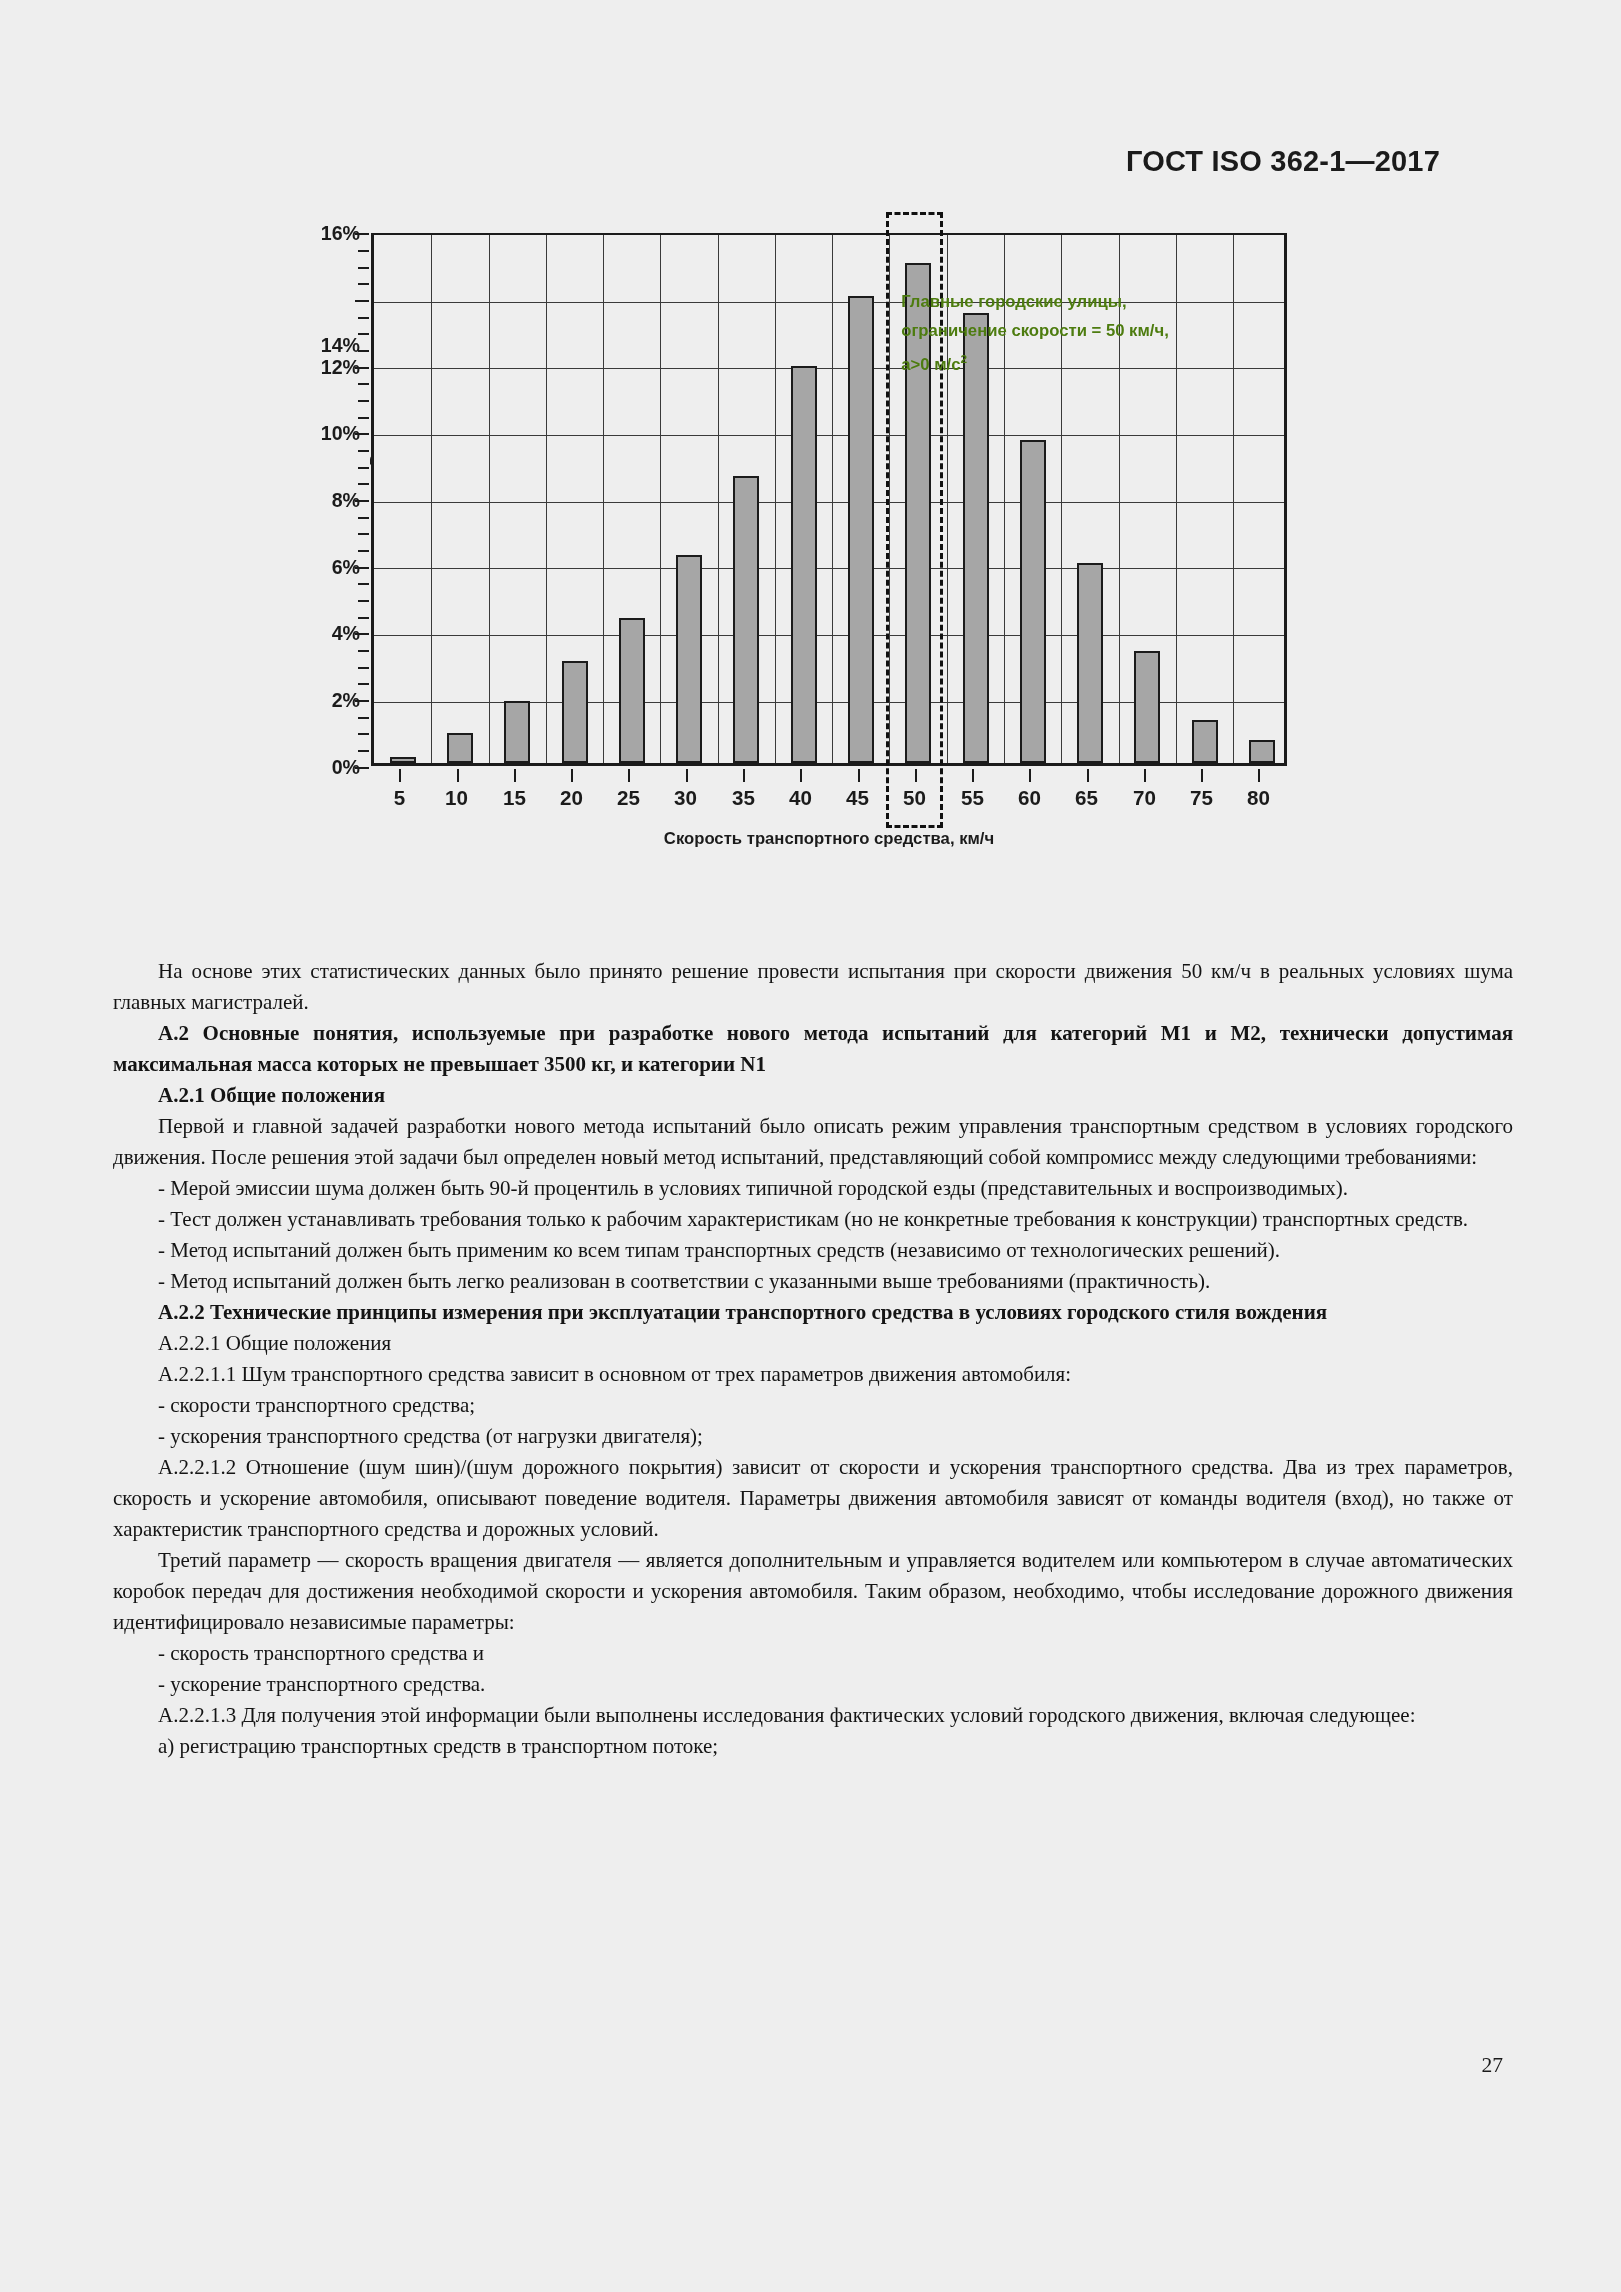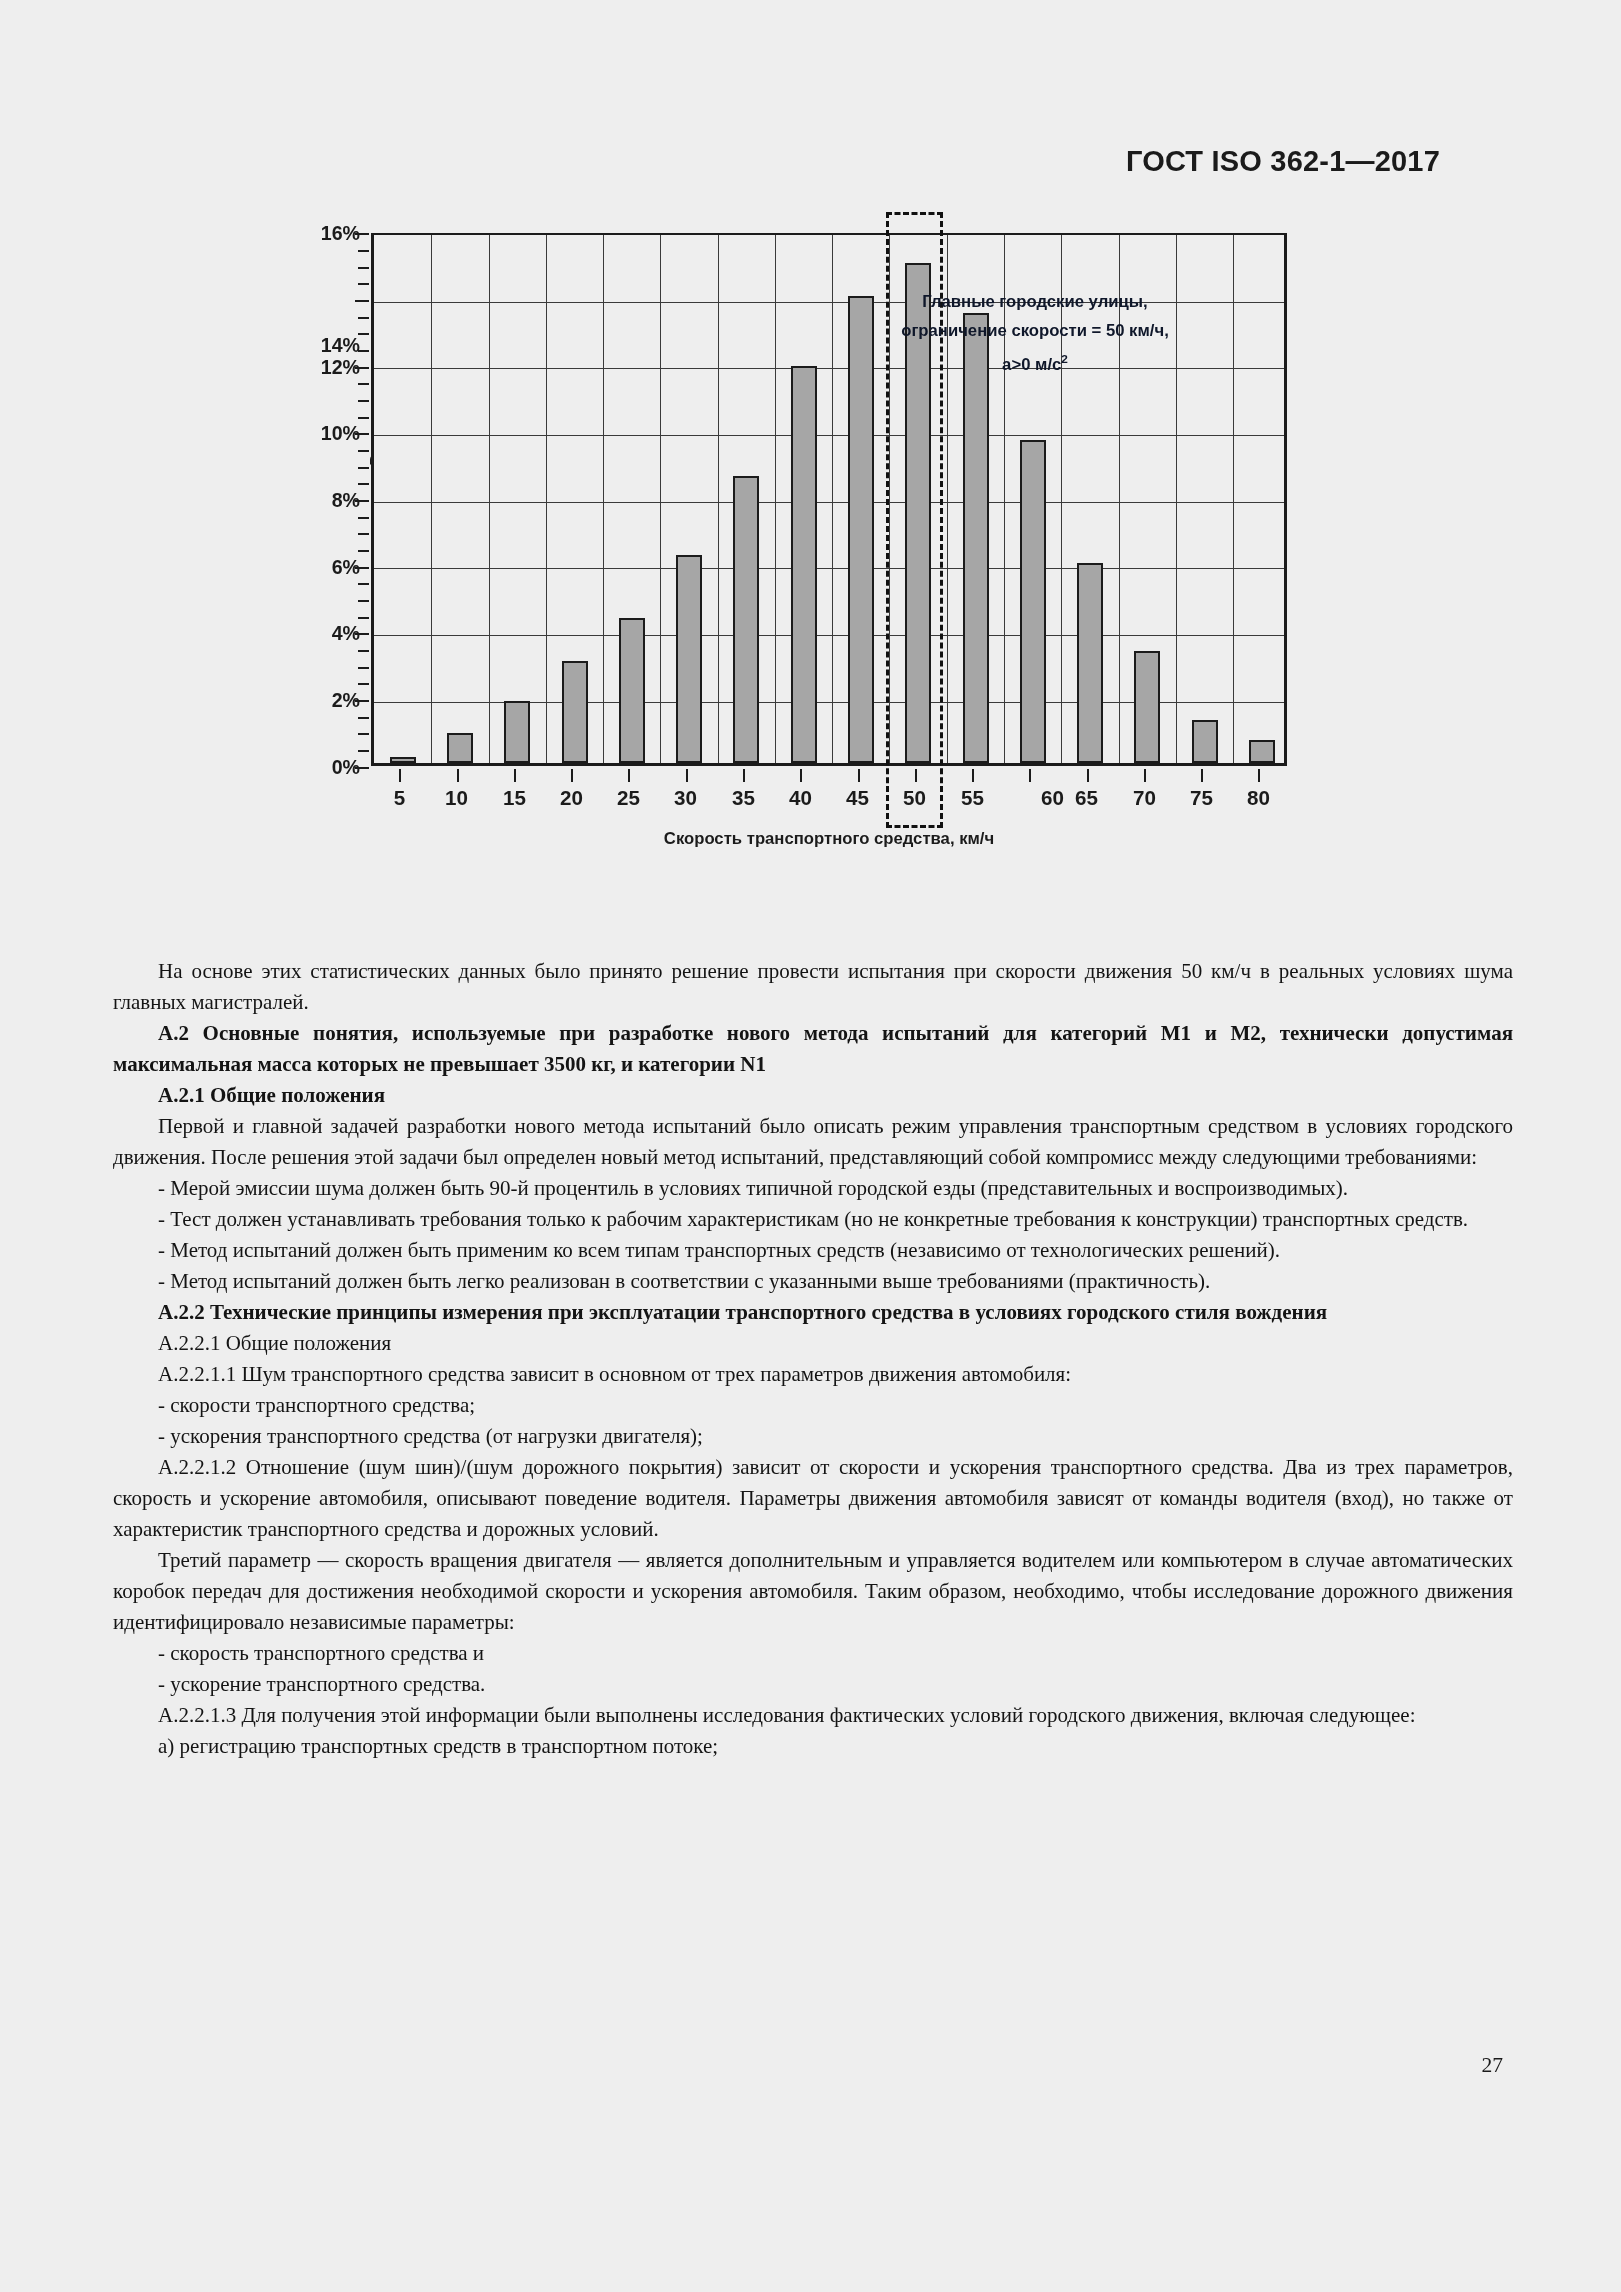--- a/index.html
+++ b/index.html
@@ -160,22 +160,22 @@
     background: transparent;
     pointer-events: none;
   }
   
   .annotation {
     position: absolute;
     font-family: "Liberation Sans", sans-serif;
     font-weight: bold;
     font-size: 16.7px;
     line-height: 29px;
-    text-align: center;
-    color: #0f172a;
+    text-align: left;
+    color: #4d7c0f;
     white-space: nowrap;
   }
   .annotation sup {
     font-size: 11.8px;
     vertical-align: super;
   }
 
   
   .caption {
     position: absolute;
@@ -342,21 +342,21 @@
           <div class="xtick-label" style="left: 454px; top: 580px;">35</div>
           <div class="xtick" style="left: 545px; top: 563px;"></div>
           <div class="xtick-label" style="left: 511px; top: 580px;">40</div>
           <div class="xtick" style="left: 603px; top: 563px;"></div>
           <div class="xtick-label" style="left: 568px; top: 580px;">45</div>
           <div class="xtick" style="left: 660px; top: 563px;"></div>
           <div class="xtick-label" style="left: 625px; top: 580px;">50</div>
           <div class="xtick" style="left: 717px; top: 563px;"></div>
           <div class="xtick-label" style="left: 683px; top: 580px;">55</div>
           <div class="xtick" style="left: 774px; top: 563px;"></div>
-          <div class="xtick-label" style="left: 740px; top: 580px; text-align: right;">60</div>
+          <div class="xtick-label" style="left: 740px; top: 580px;">60</div>
           <div class="xtick" style="left: 832px; top: 563px;"></div>
           <div class="xtick-label" style="left: 797px; top: 580px;">65</div>
           <div class="xtick" style="left: 889px; top: 563px;"></div>
           <div class="xtick-label" style="left: 855px; top: 580px;">70</div>
           <div class="xtick" style="left: 946px; top: 563px;"></div>
           <div class="xtick-label" style="left: 912px; top: 580px;">75</div>
           <div class="xtick" style="left: 1003px; top: 563px;"></div>
           <div class="xtick-label" style="left: 969px; top: 580px;">80</div>
         </div>
 

